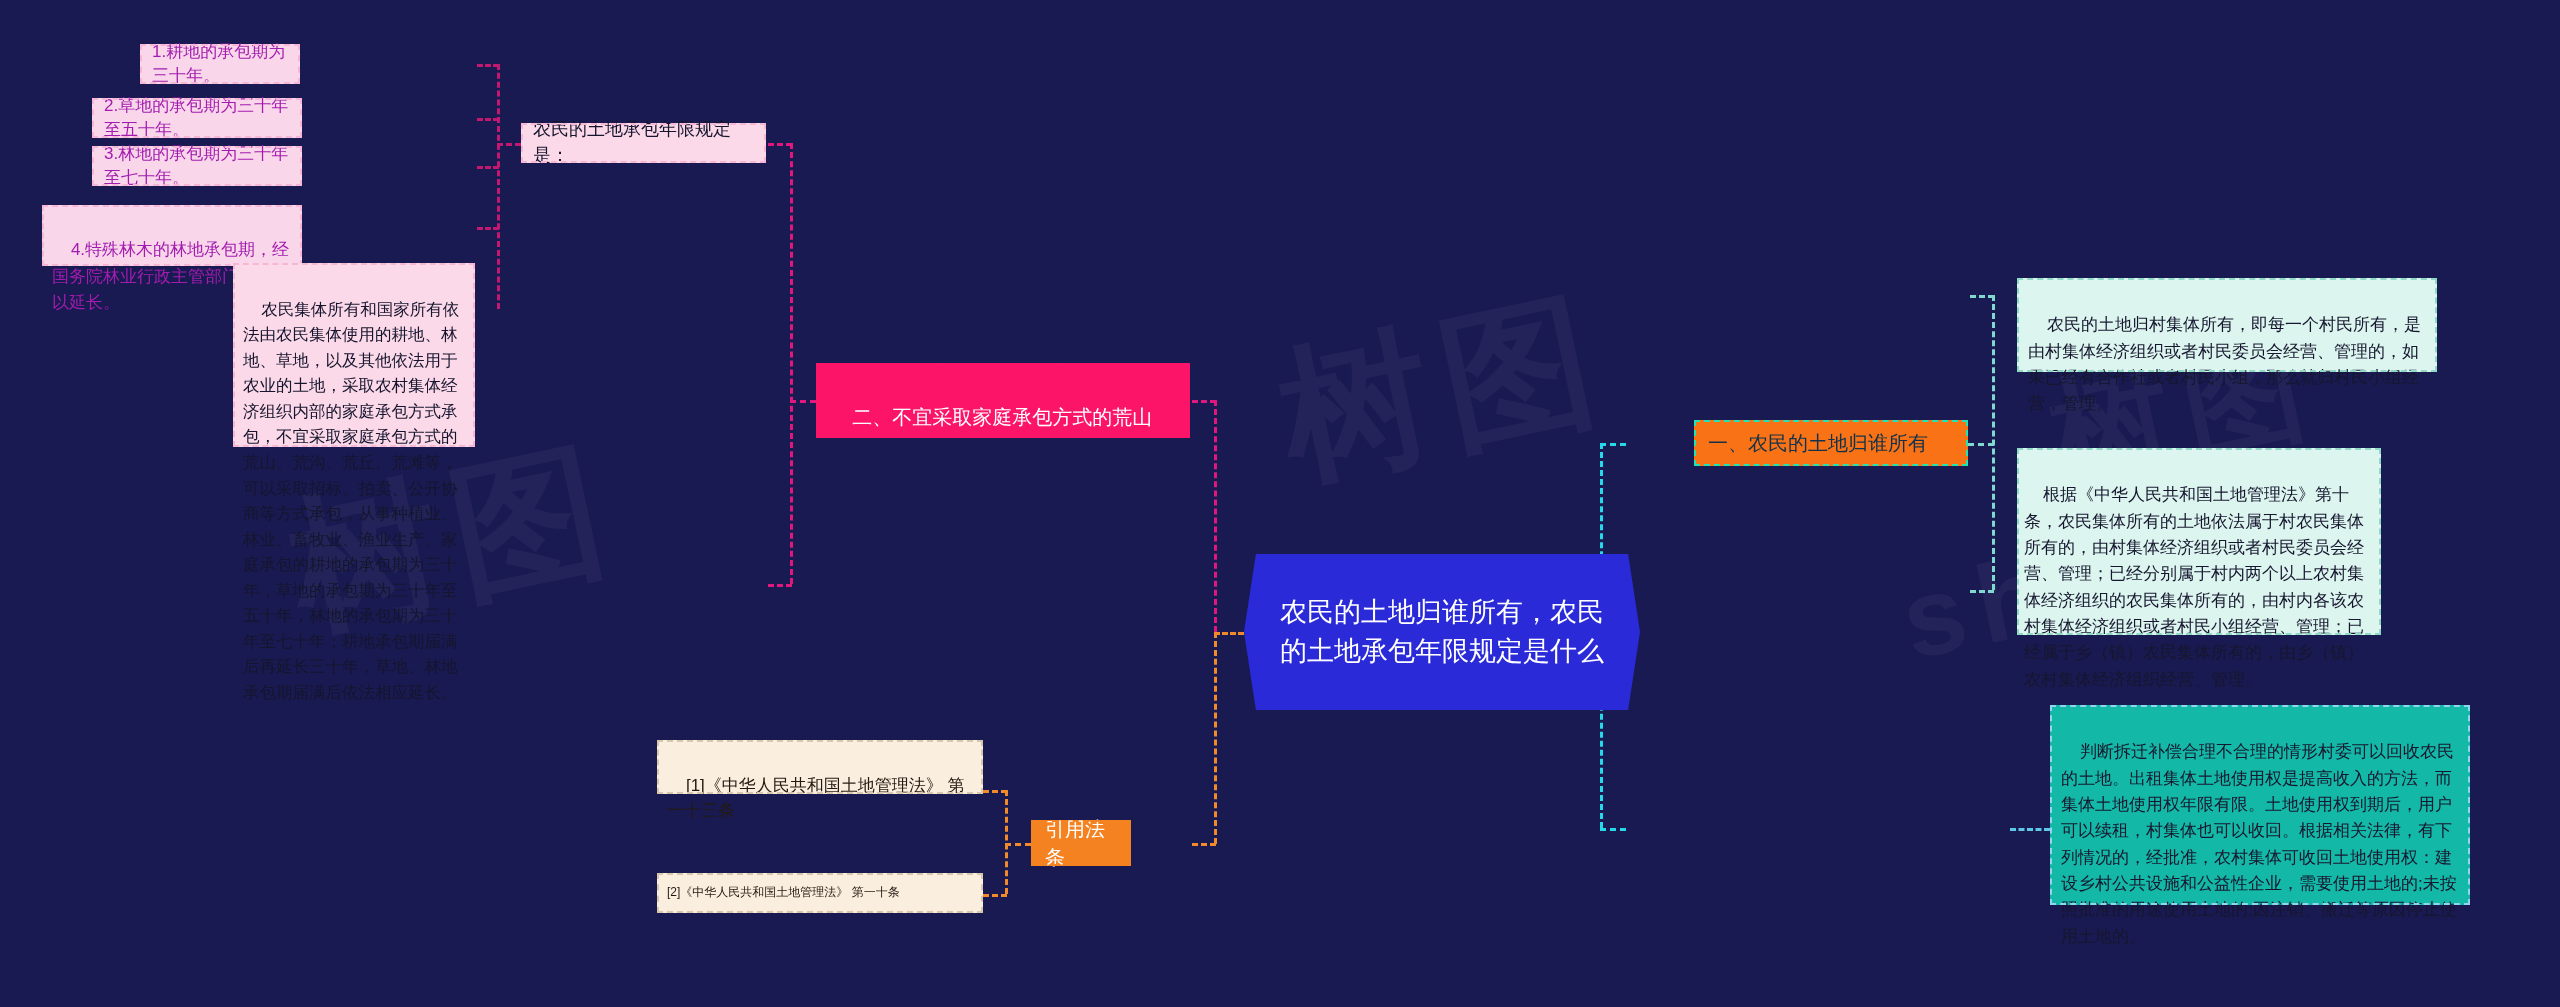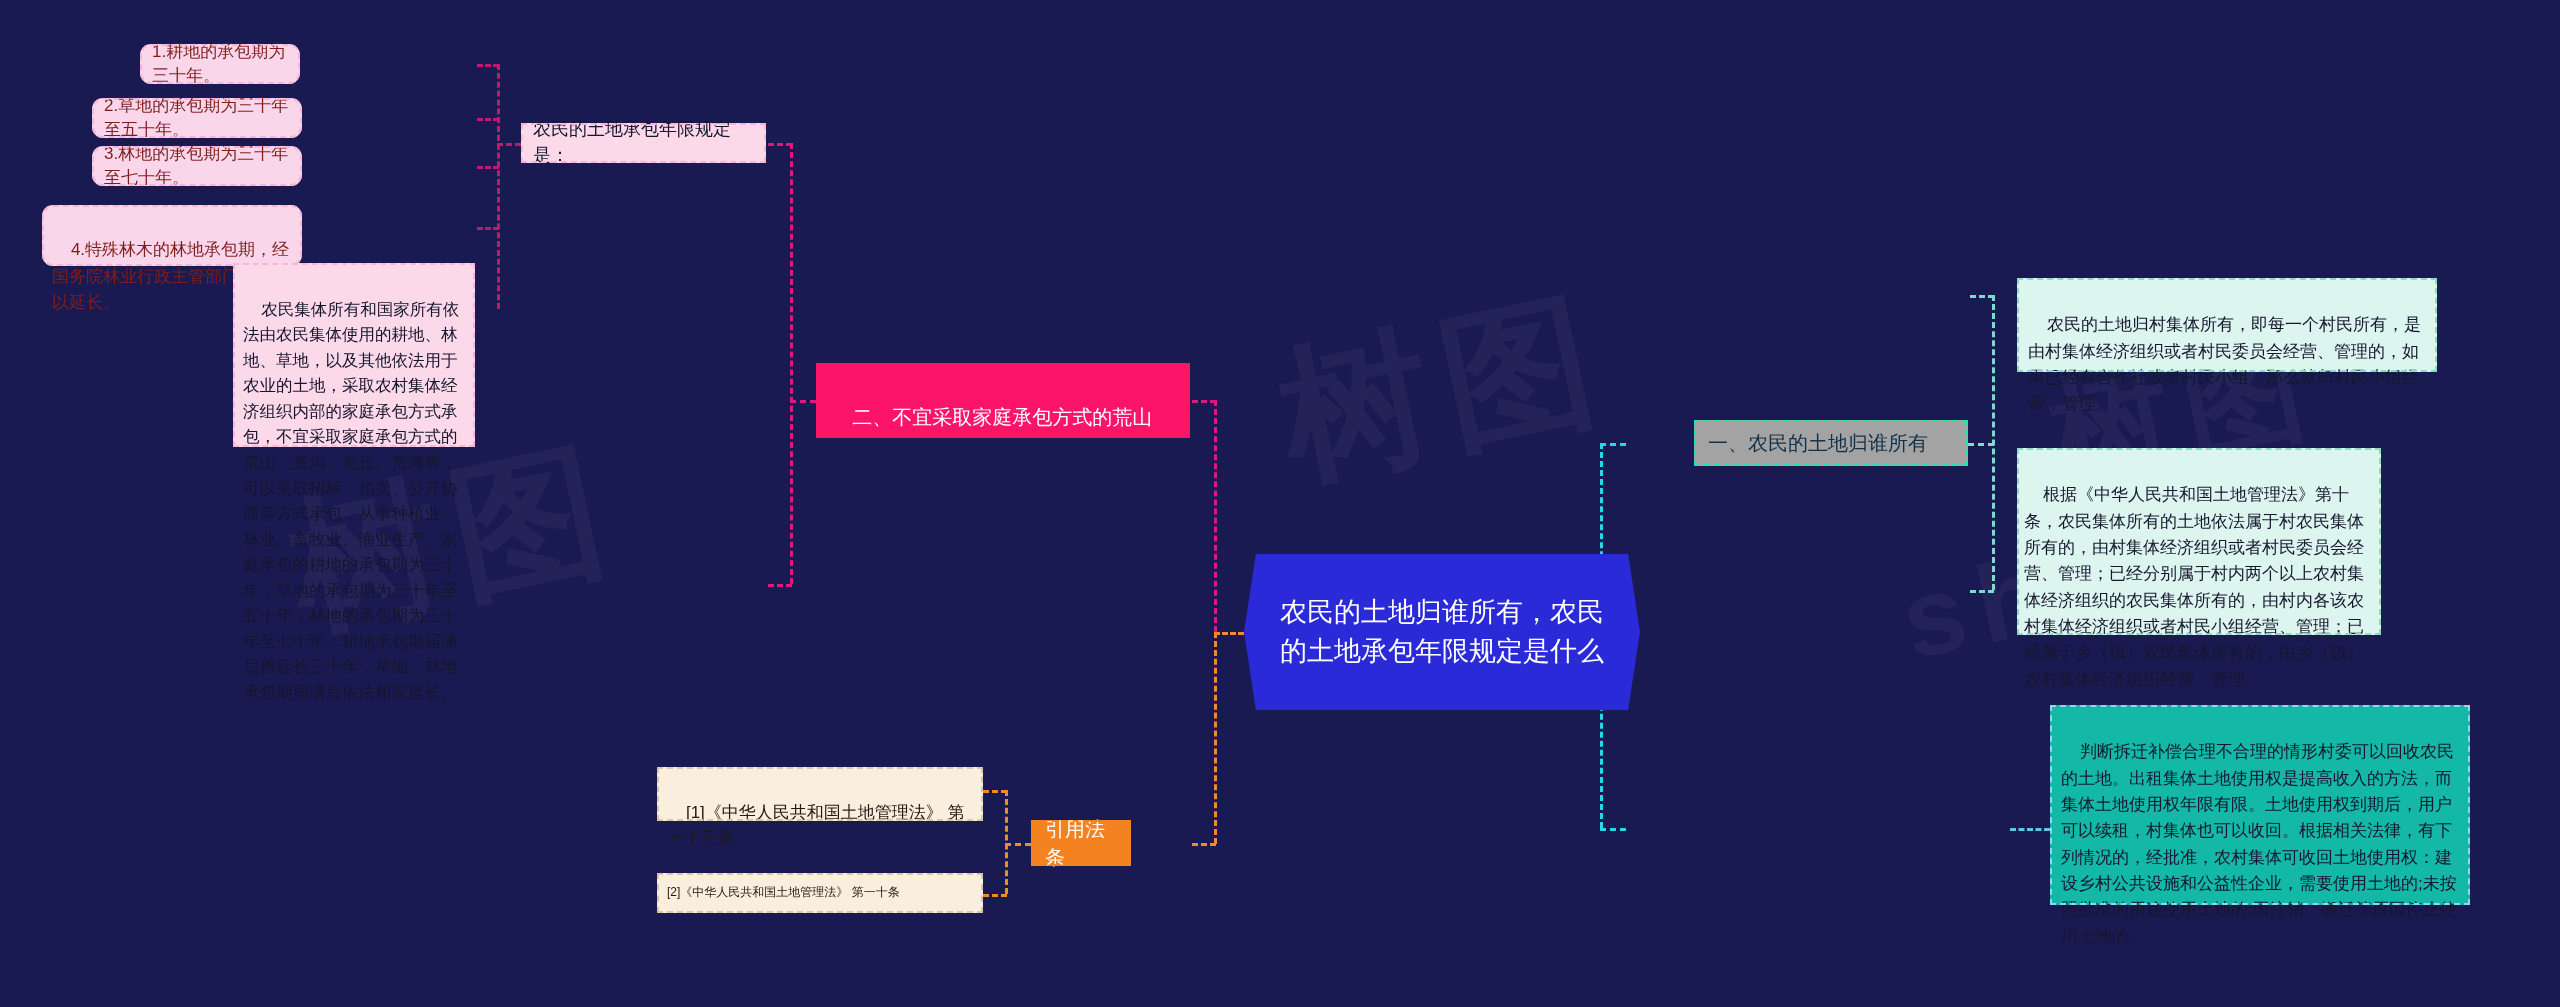--- a/index.html
+++ b/index.html
@@ -50,31 +50,31 @@
     color:#121232;
   }
   .branch.pinkhead{
     background:#fb1468;
     color:#ffffff;
     font-size:20px;
     align-items:flex-start;
     line-height:1.5;
     display:block;
   }
-  .branch.cyanhead{background:#a3a3a3;color:#12314a;}
+  .branch.cyanhead{background:#f97316;color:#12314a;}
   .branch.skyhead{background:#21d6f7;color:#10384a;}
   .branch.orangehead{background:#f58220;color:#ffffff;font-size:20px;}
 
   
   .leaf{
     font-size:18px;
     padding:7px 12px;
     color:#15152e;
   }
-  .leaf.pink{background:#fad6ea;color:#7f1d1d;border-radius:11px;}
+  .leaf.pink{background:#fad6ea;color:#a21caf;}
   .leaf.pinklight{background:#fbd9e8;}
   .leaf.mint{background:#dcf5ee;color:#16162f;}
   .leaf.cream{background:#faeede;color:#221a12;}
   .leaf.paleblue{background:#14b8a6;color:#16162f;}
 
   
   .dashed-pink{outline:2px dashed #f7b6d6;outline-offset:-2px;}
   .dashed-mint{outline:2px dashed #8fd9c7;outline-offset:-2px;}
   .dashed-cream{outline:2px dashed #d8c6ad;outline-offset:-2px;}
   .dashed-sky{outline:2px dashed #8fd6ee;outline-offset:-2px;}
@@ -169,21 +169,21 @@
   </div>
 
   <div class="node leaf pinklight dashed-pink" style="left:233px;top:263px;width:242px;height:184px;font-size:16.5px;line-height:1.55;padding:8px 10px;">
     <span>农民集体所有和国家所有依法由农民集体使用的耕地、林地、草地，以及其他依法用于农业的土地，采取农村集体经济组织内部的家庭承包方式承包，不宜采取家庭承包方式的荒山、荒沟、荒丘、荒滩等，可以采取招标、拍卖、公开协商等方式承包，从事种植业、林业、畜牧业、渔业生产。家庭承包的耕地的承包期为三十年，草地的承包期为三十年至五十年，林地的承包期为三十年至七十年；耕地承包期届满后再延长三十年，草地、林地承包期届满后依法相应延长。</span>
   </div>
 
   <div class="node branch orangehead dashed-head-orange" style="left:1031px;top:820px;width:100px;height:46px;justify-content:center;">
     <span>引用法条</span>
   </div>
 
-  <div class="node leaf cream dashed-cream" style="left:657px;top:767px;width:326px;height:54px;font-size:17px;line-height:1.5;padding:7px 10px;">
+  <div class="node leaf cream dashed-cream" style="left:657px;top:740px;width:326px;height:54px;font-size:17px;line-height:1.5;padding:7px 10px;">
     <span>[1]《中华人民共和国土地管理法》 第一十三条</span>
   </div>
 
   <div class="node leaf cream dashed-cream" style="left:657px;top:873px;width:326px;height:40px;font-size:12px;display:flex;align-items:center;padding:7px 10px;">
     <span>[2]《中华人民共和国土地管理法》 第一十条</span>
   </div>
 
   <div class="node branch cyanhead dashed-head-mint" style="left:1694px;top:420px;width:274px;height:46px;">
     <span>一、农民的土地归谁所有</span>
   </div>

